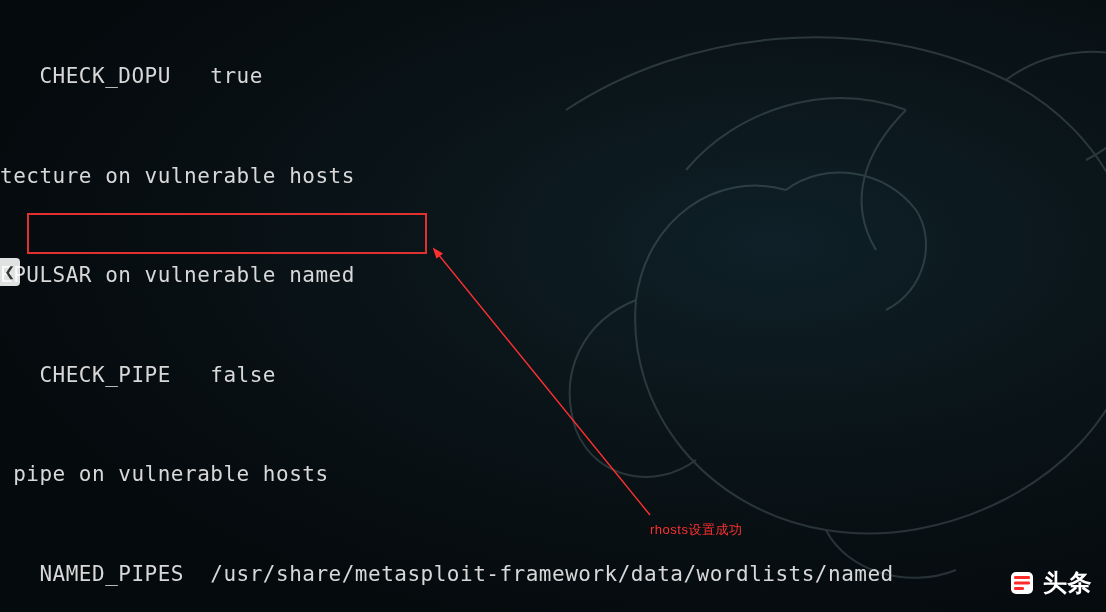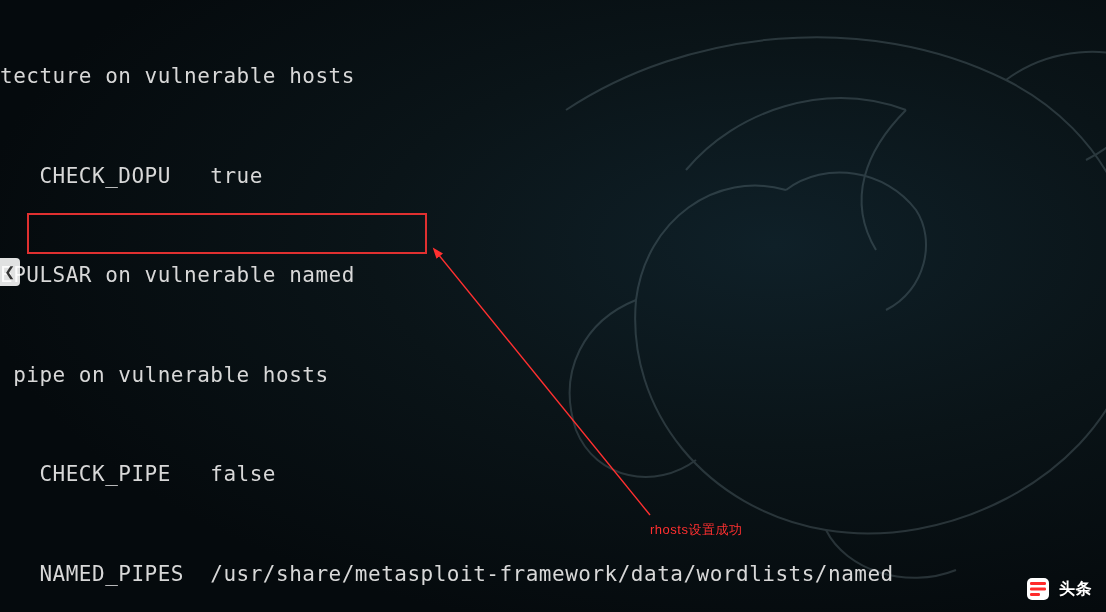--- a/index.html
+++ b/index.html
@@ -36,21 +36,21 @@
       position: absolute;
       color: #ff3030;
       font-size: 13px;
       font-family: sans-serif;
     }
     .watermark {
       position: absolute;
       right: 14px;
       bottom: 10px;
       color: #ffffff;
-      font-size: 16px;
+      font-size: 24px;
       font-weight: 600;
       font-family: "PingFang SC", "Microsoft YaHei", sans-serif;
       display: flex;
       align-items: center;
       gap: 8px;
       text-shadow: 0 1px 2px rgba(0,0,0,0.6);
     }
     .wm-logo {
       width: 26px;
       height: 26px;
@@ -92,25 +92,25 @@
     <path d="M150 310 C 100 330 70 380 90 440 C 110 490 170 500 210 470"></path>
     <path d="M340 540 C 360 580 420 600 470 580"></path>
     <path d="M300 200 C 340 170 400 180 430 220 C 450 250 440 300 400 320"></path>
     <path d="M640 380 C 680 400 700 450 680 500"></path>
     <path d="M200 180 C 250 120 340 90 420 120"></path>
     <path d="M420 120 C 380 160 360 210 390 260"></path>
   </g>
 </svg>
 
 <div class="terminal">
+  <span class="line">   CHECK_DOPU   true</span>
   <span class="line">tecture on vulnerable hosts</span>
-  <span class="line">   CHECK_DOPU   true</span>
   <span class="line">EPULSAR on vulnerable named</span>
+  <span class="line">   CHECK_PIPE   false</span>
   <span class="line"> pipe on vulnerable hosts</span>
-  <span class="line">   CHECK_PIPE   false</span>
   <span class="line">   NAMED_PIPES  /usr/share/metasploit-framework/data/wordlists/named</span>
   
   
   
   
   
   
   
   
   

